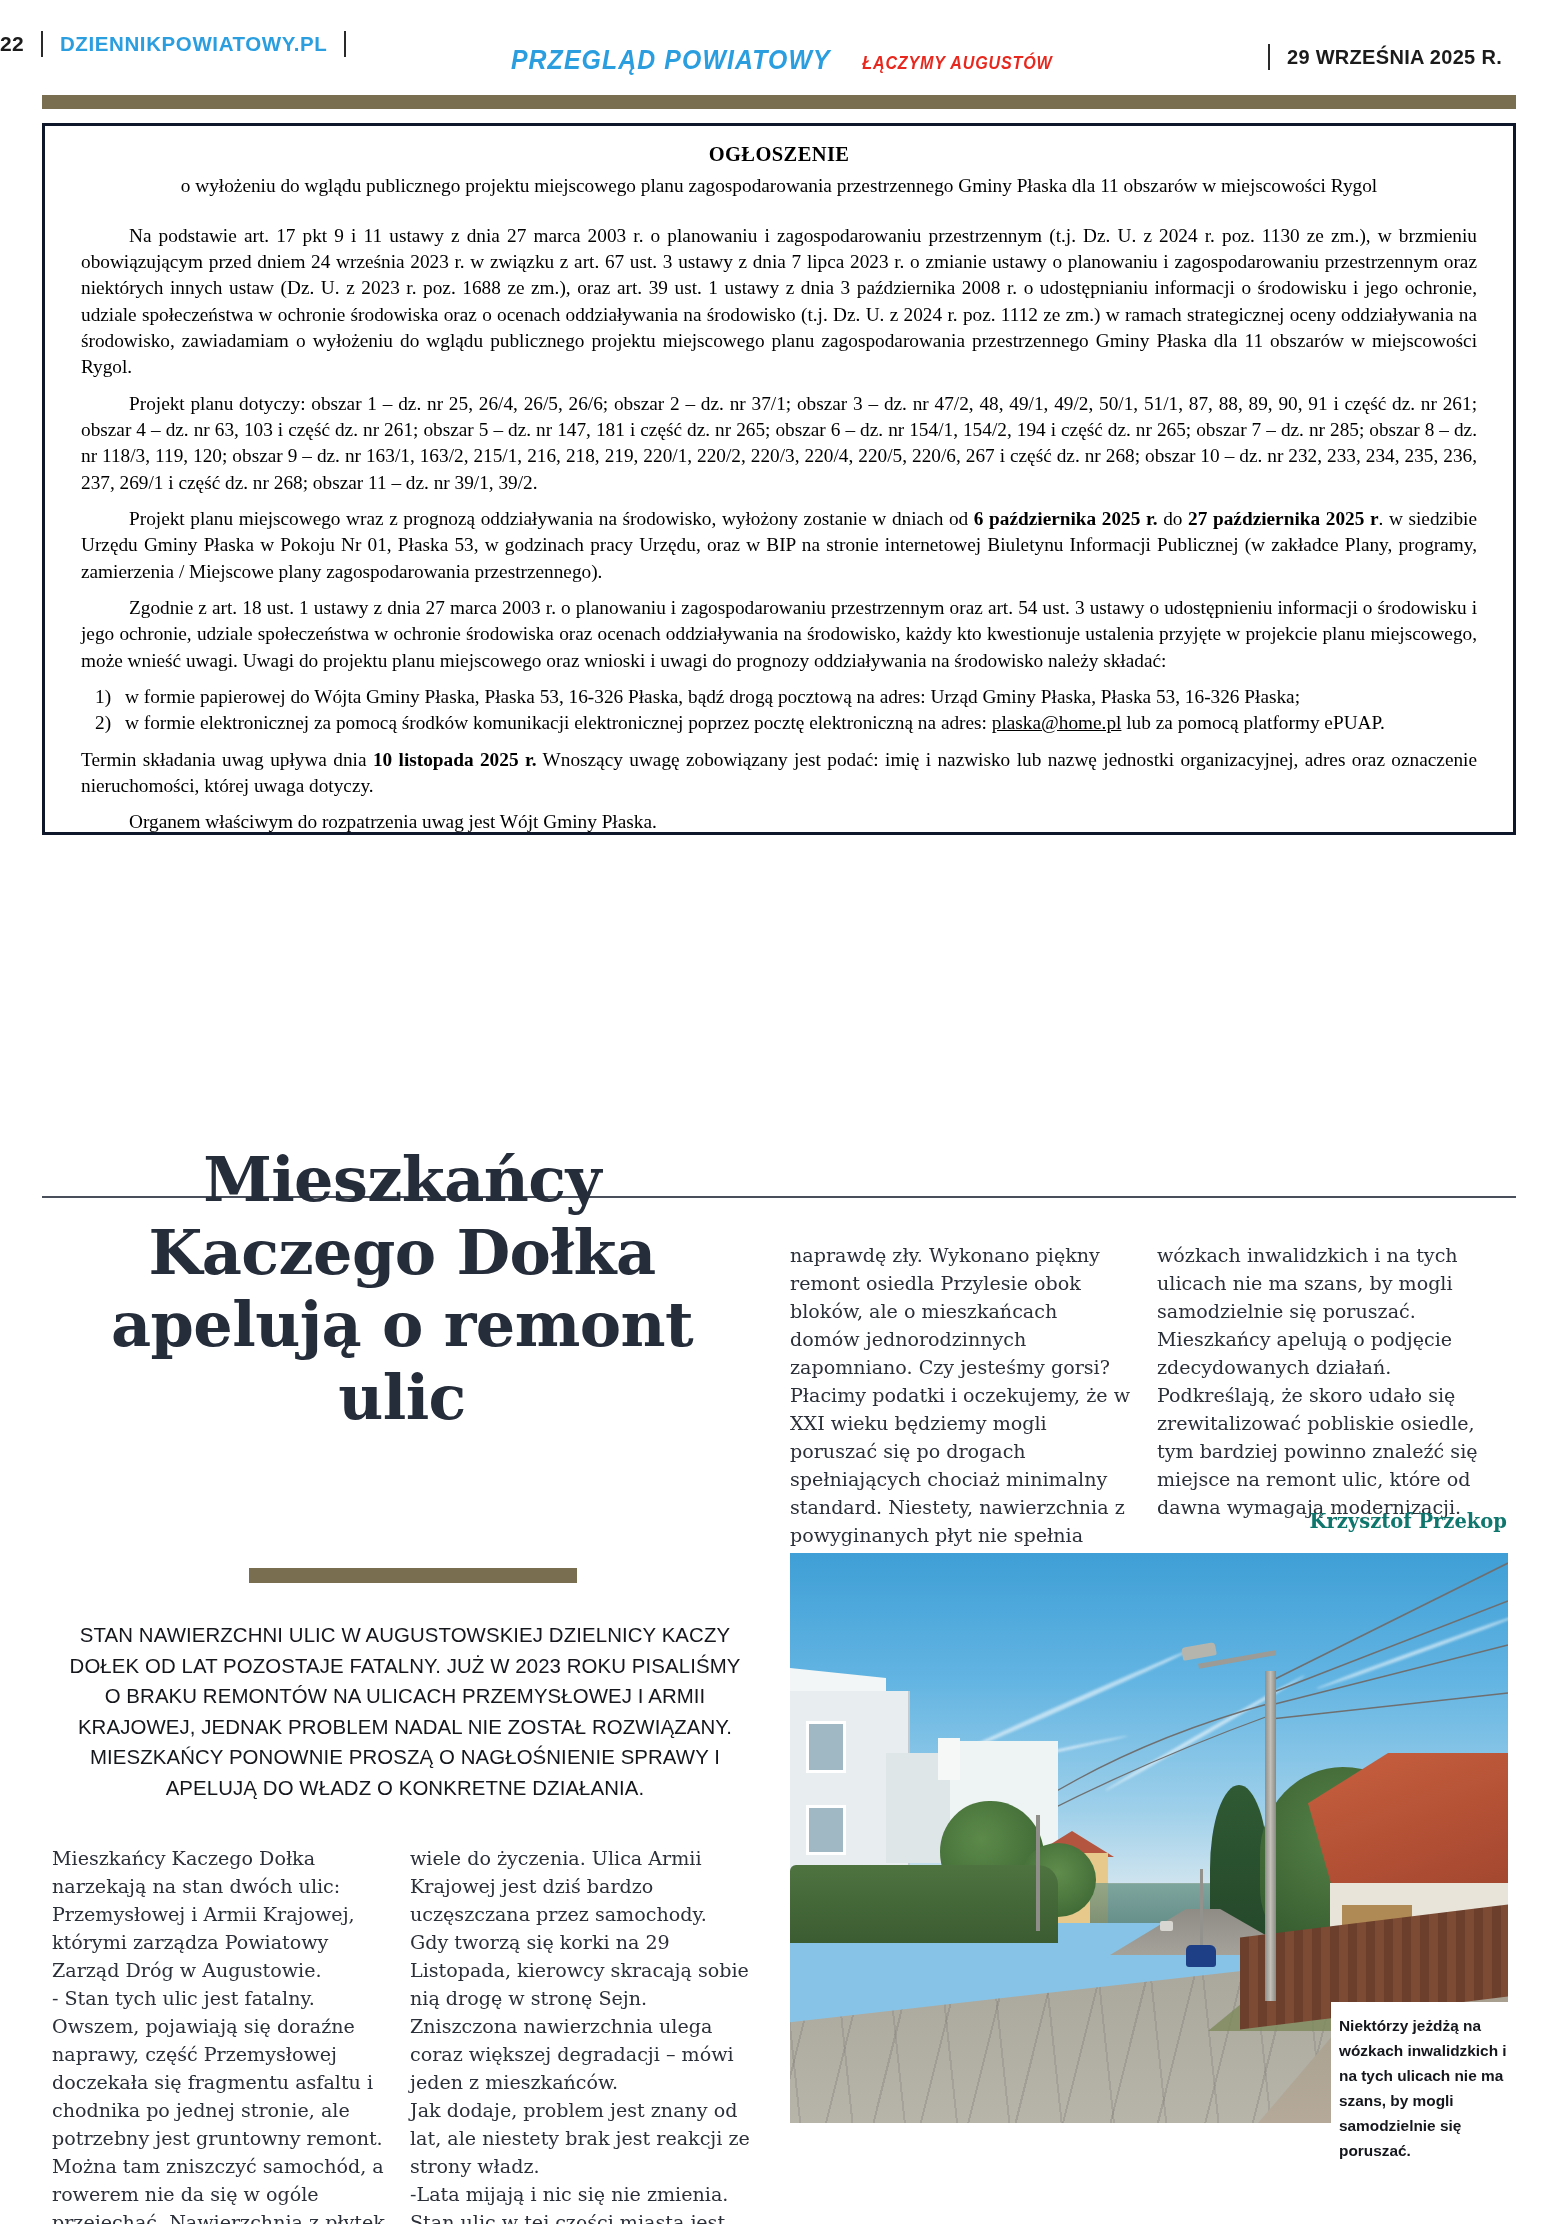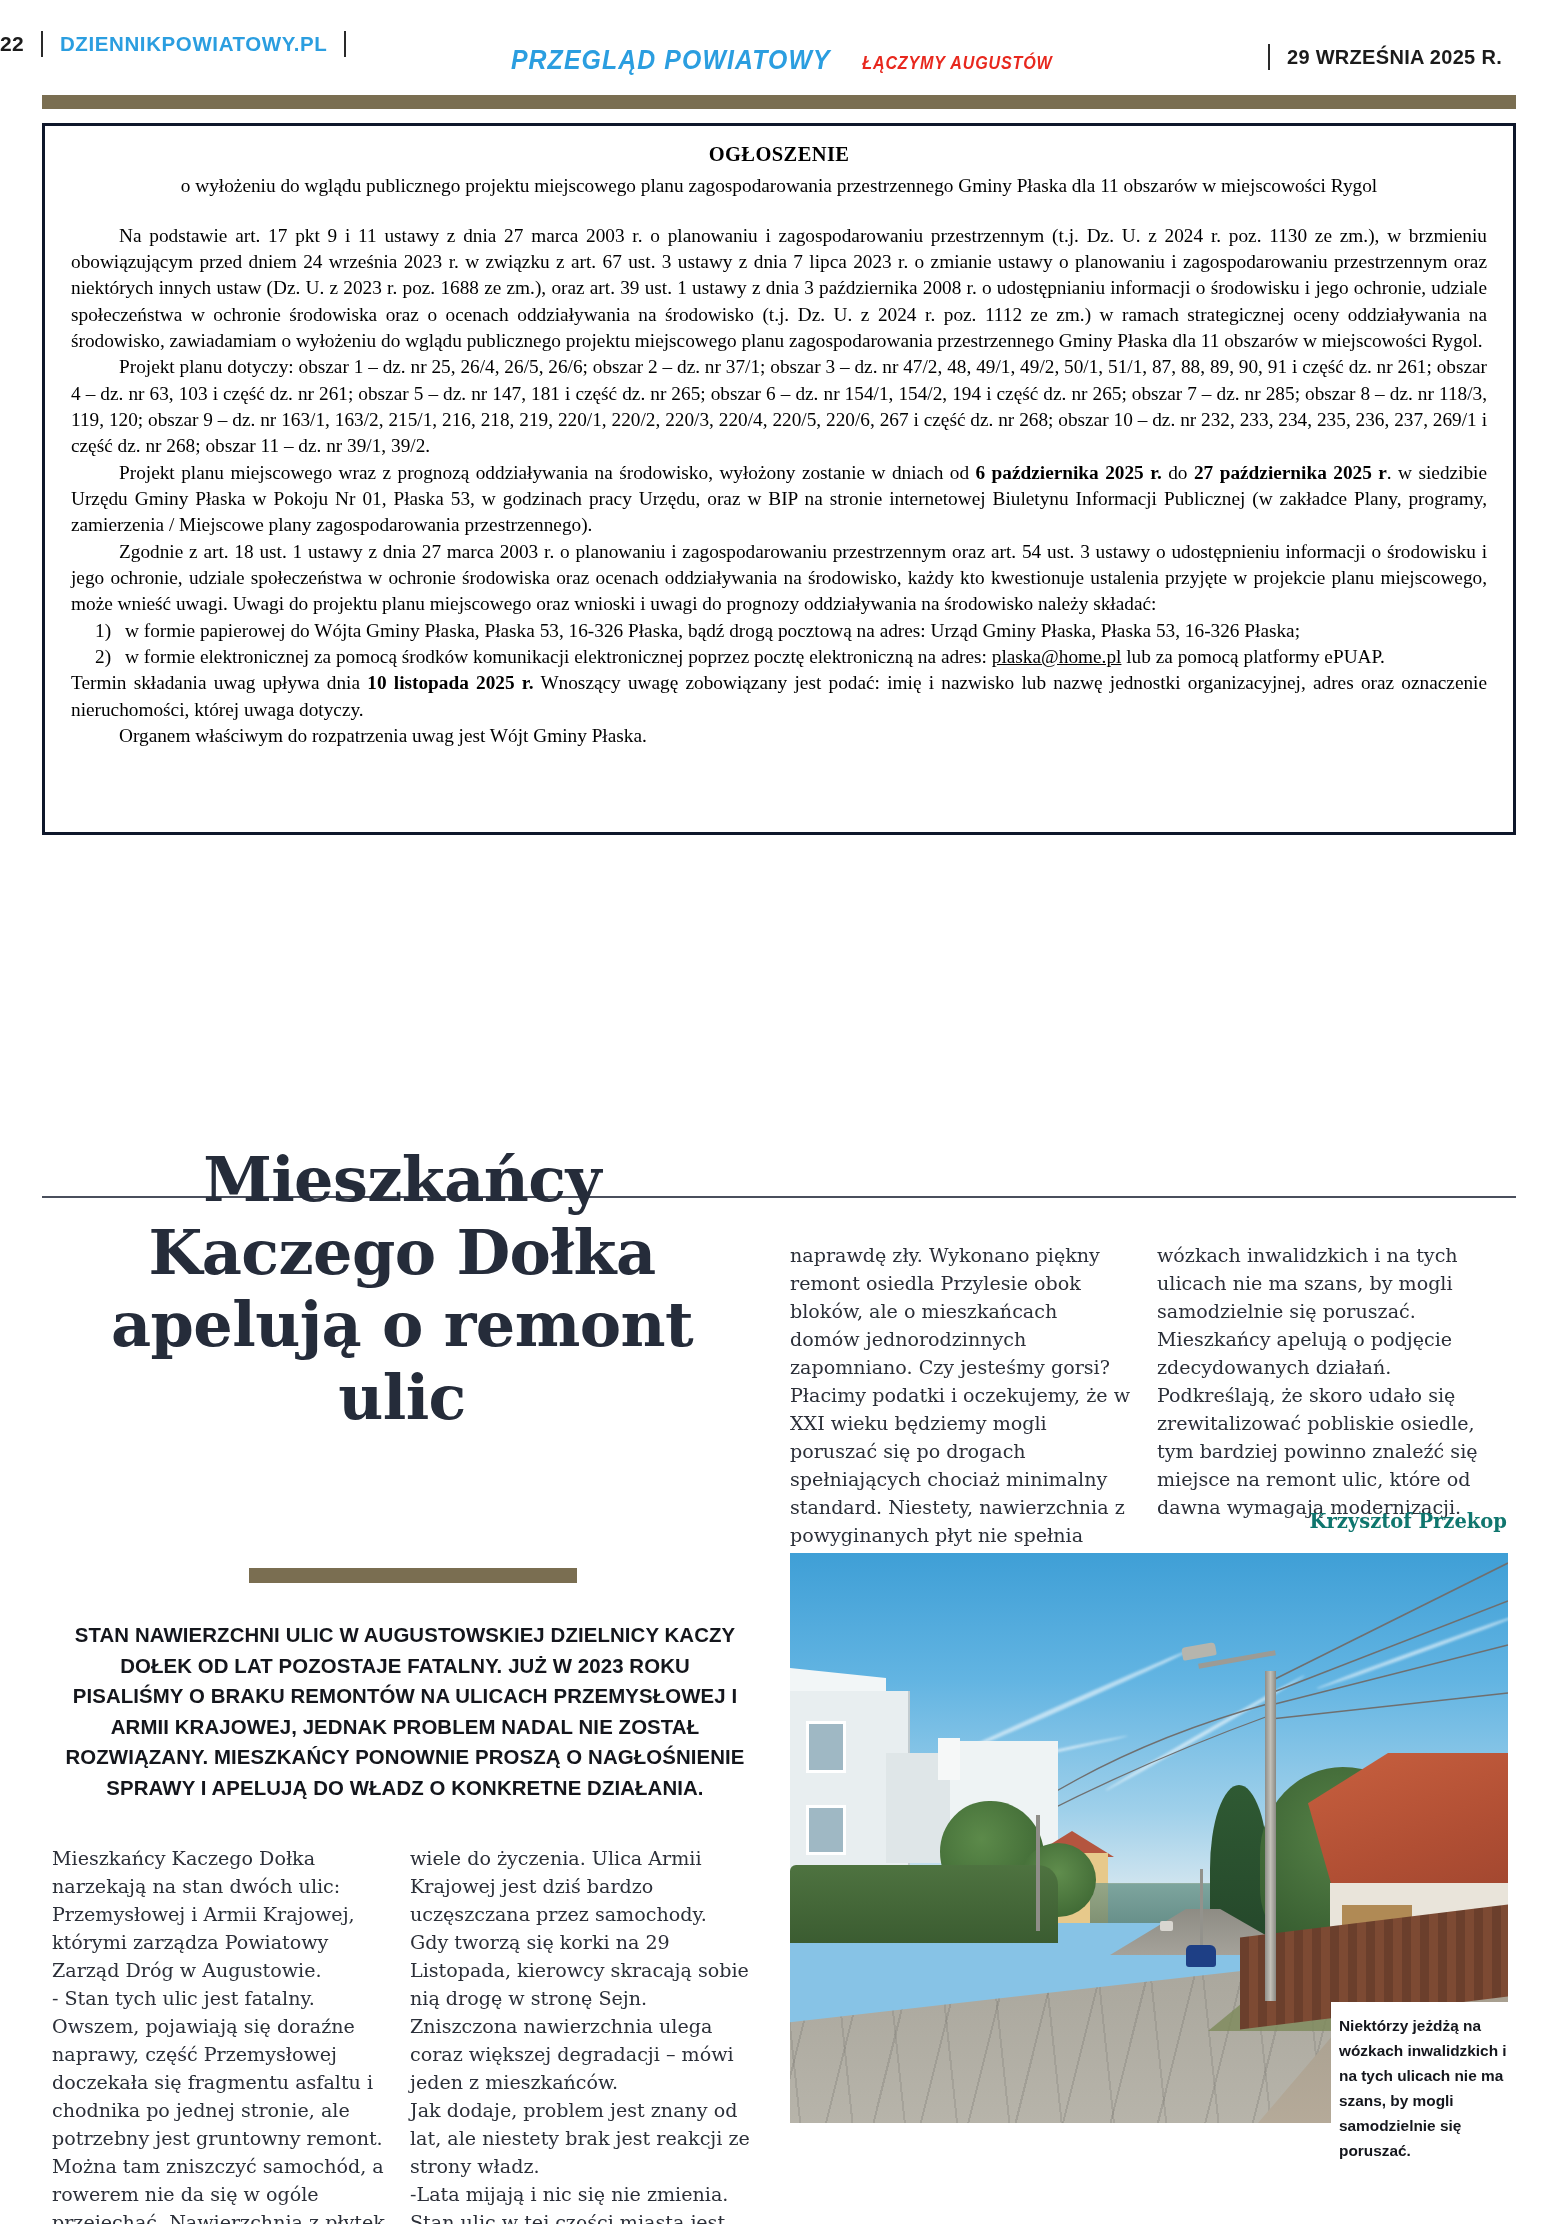--- a/index.html
+++ b/index.html
@@ -123,21 +123,21 @@
     letter-spacing: .4px;
     margin: 5px 0 4px 0;
   }
   .notice-lead {
     text-align: center;
     font-size: 19.3px;
     line-height: 1.38;
     margin: 0 34px 0 34px;
   }
   .notice p {
-    margin: 0;
+    margin: 10px;
     text-indent: 48px;
     text-align: justify;
   }
   .notice p.spaced { margin-top: 23px; }
   .notice p.noind { text-indent: 0; }
   .notice ol {
     margin: 0;
     padding-left: 54px;
     list-style: none;
     counter-reset: ni;
@@ -191,21 +191,21 @@
     left: 249px; top: 1568px;
     width: 328px; height: 15px;
     background: #7a6e51;
   }
   .lead {
     position: absolute;
     left: 62px; top: 1620px;
     width: 686px;
     text-align: center;
     font-family: "Liberation Sans", sans-serif;
-    font-weight: 700;
+    font-weight: 400;
     font-size: 20.4px;
     line-height: 1.5;
     color: #14161c;
     letter-spacing: .1px;
   }
 
   
   .col {
     position: absolute;
     font-family: "DejaVu Serif", serif;

